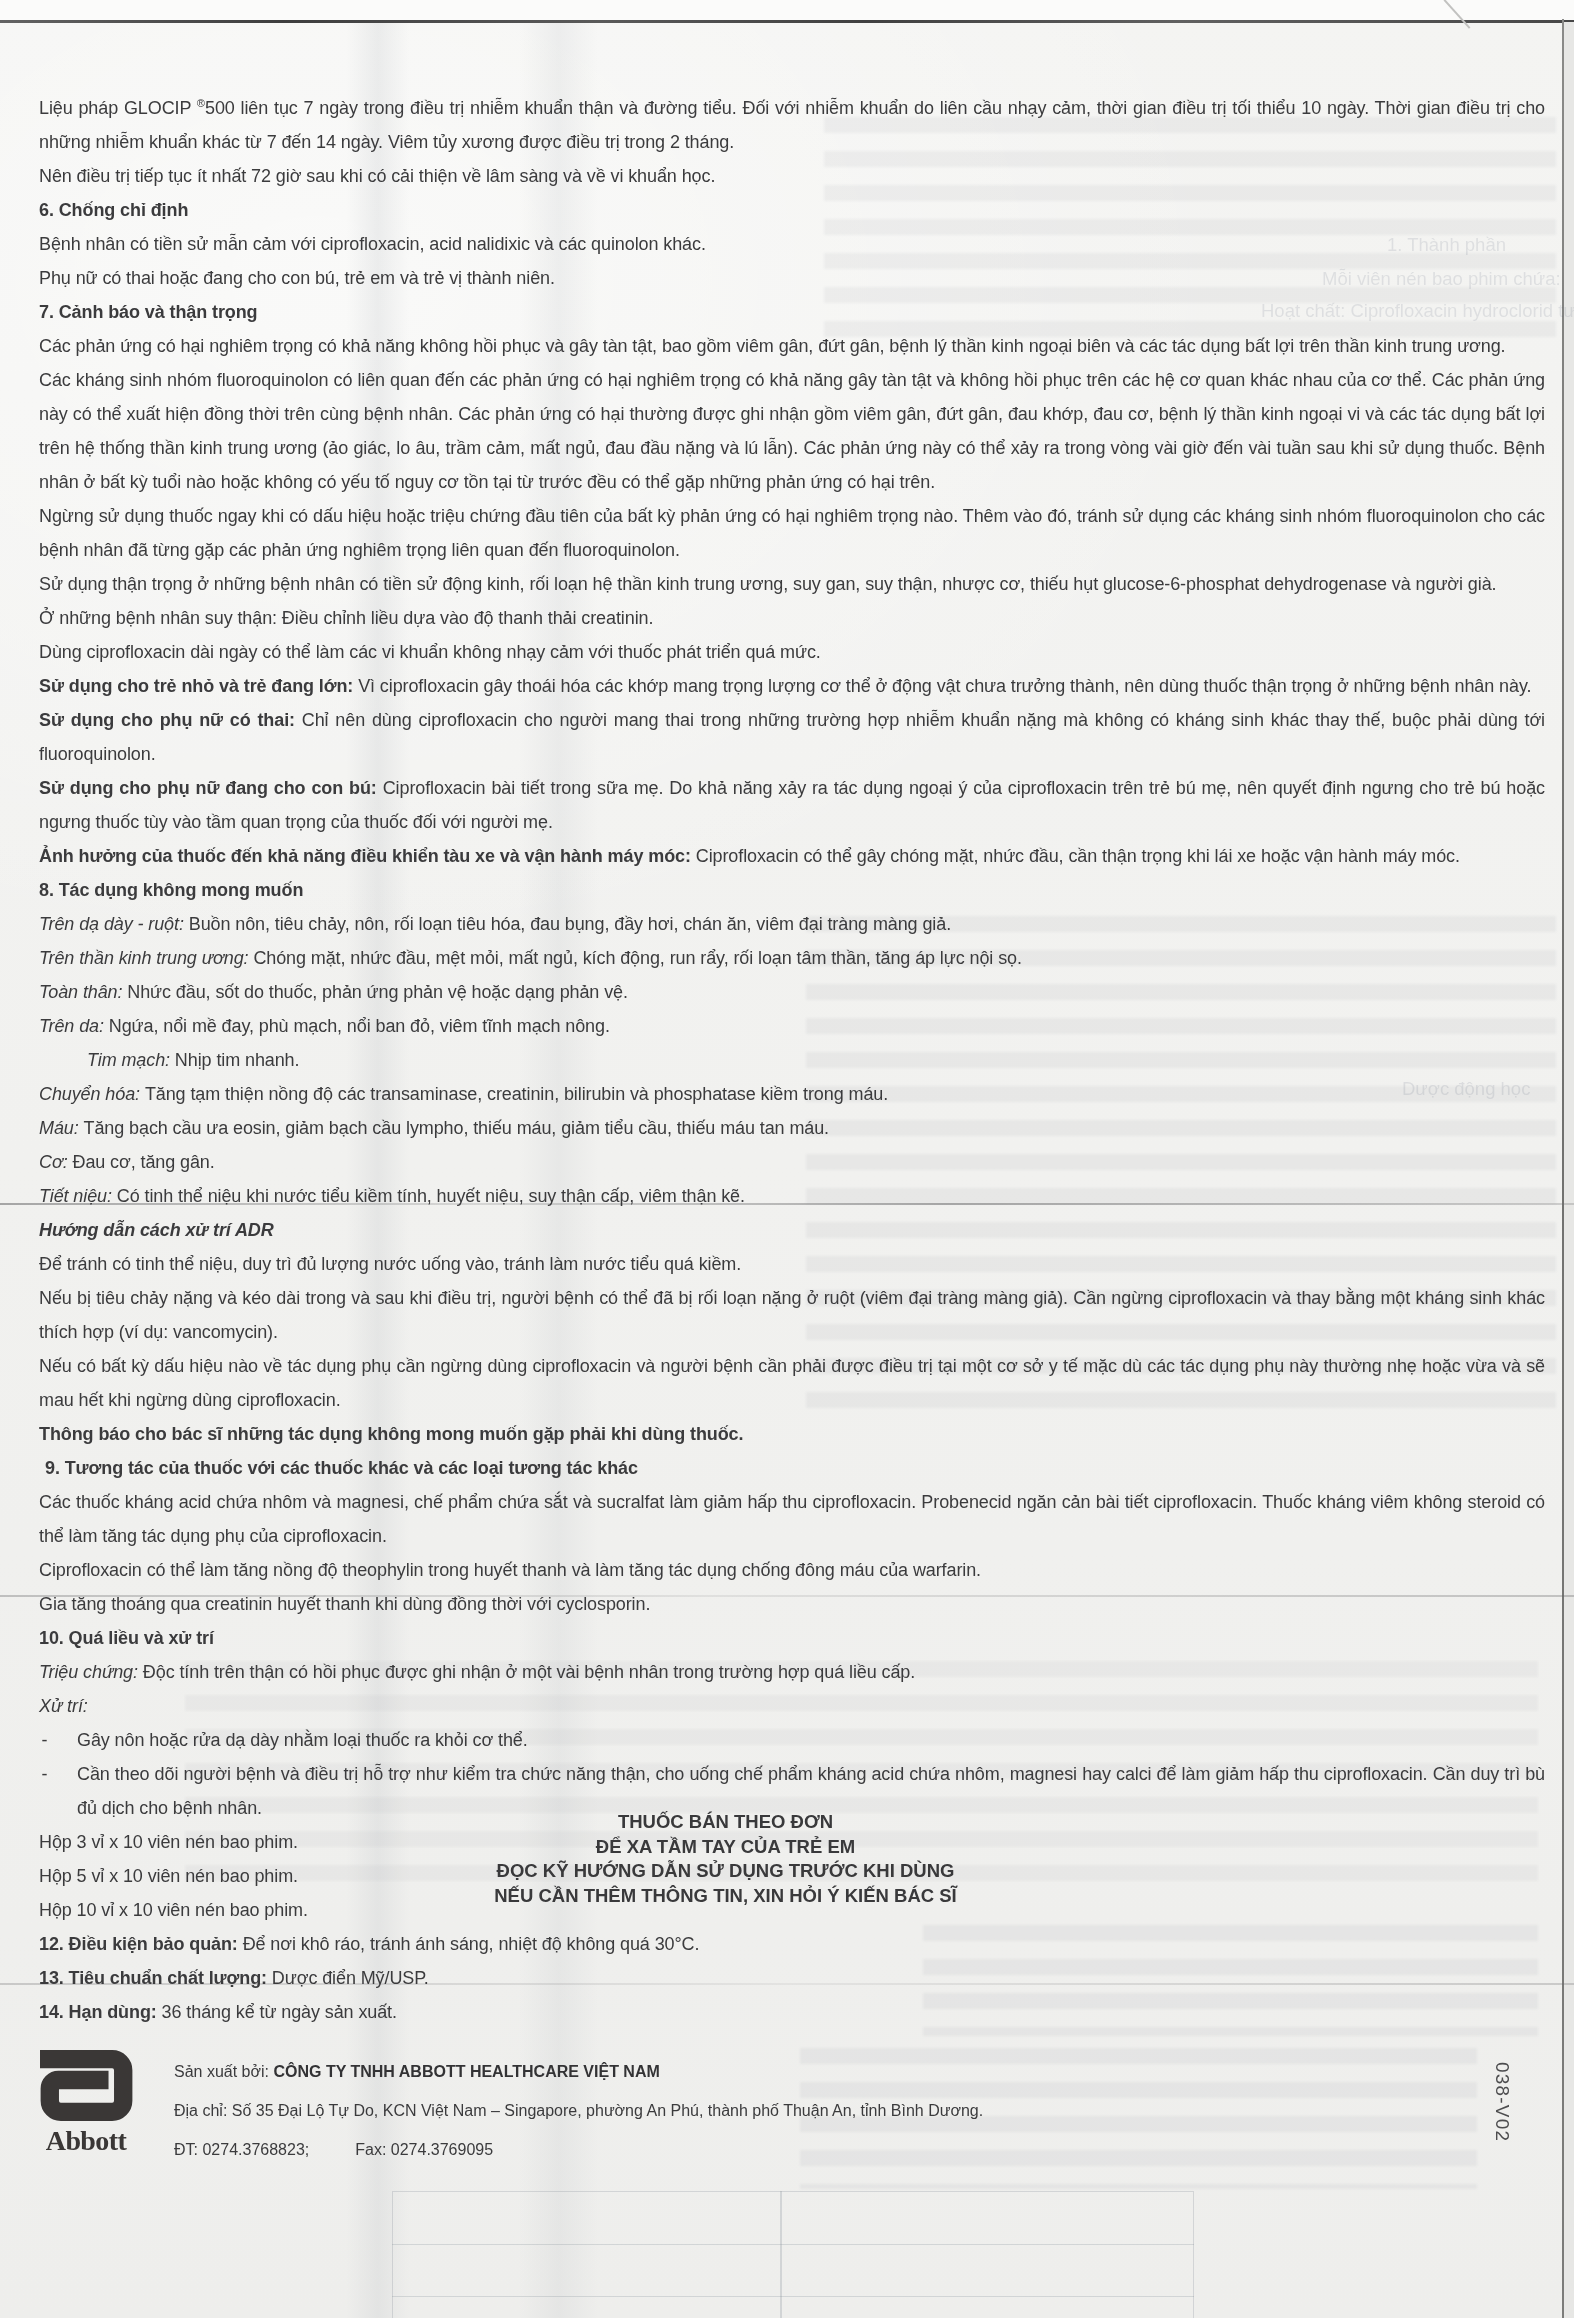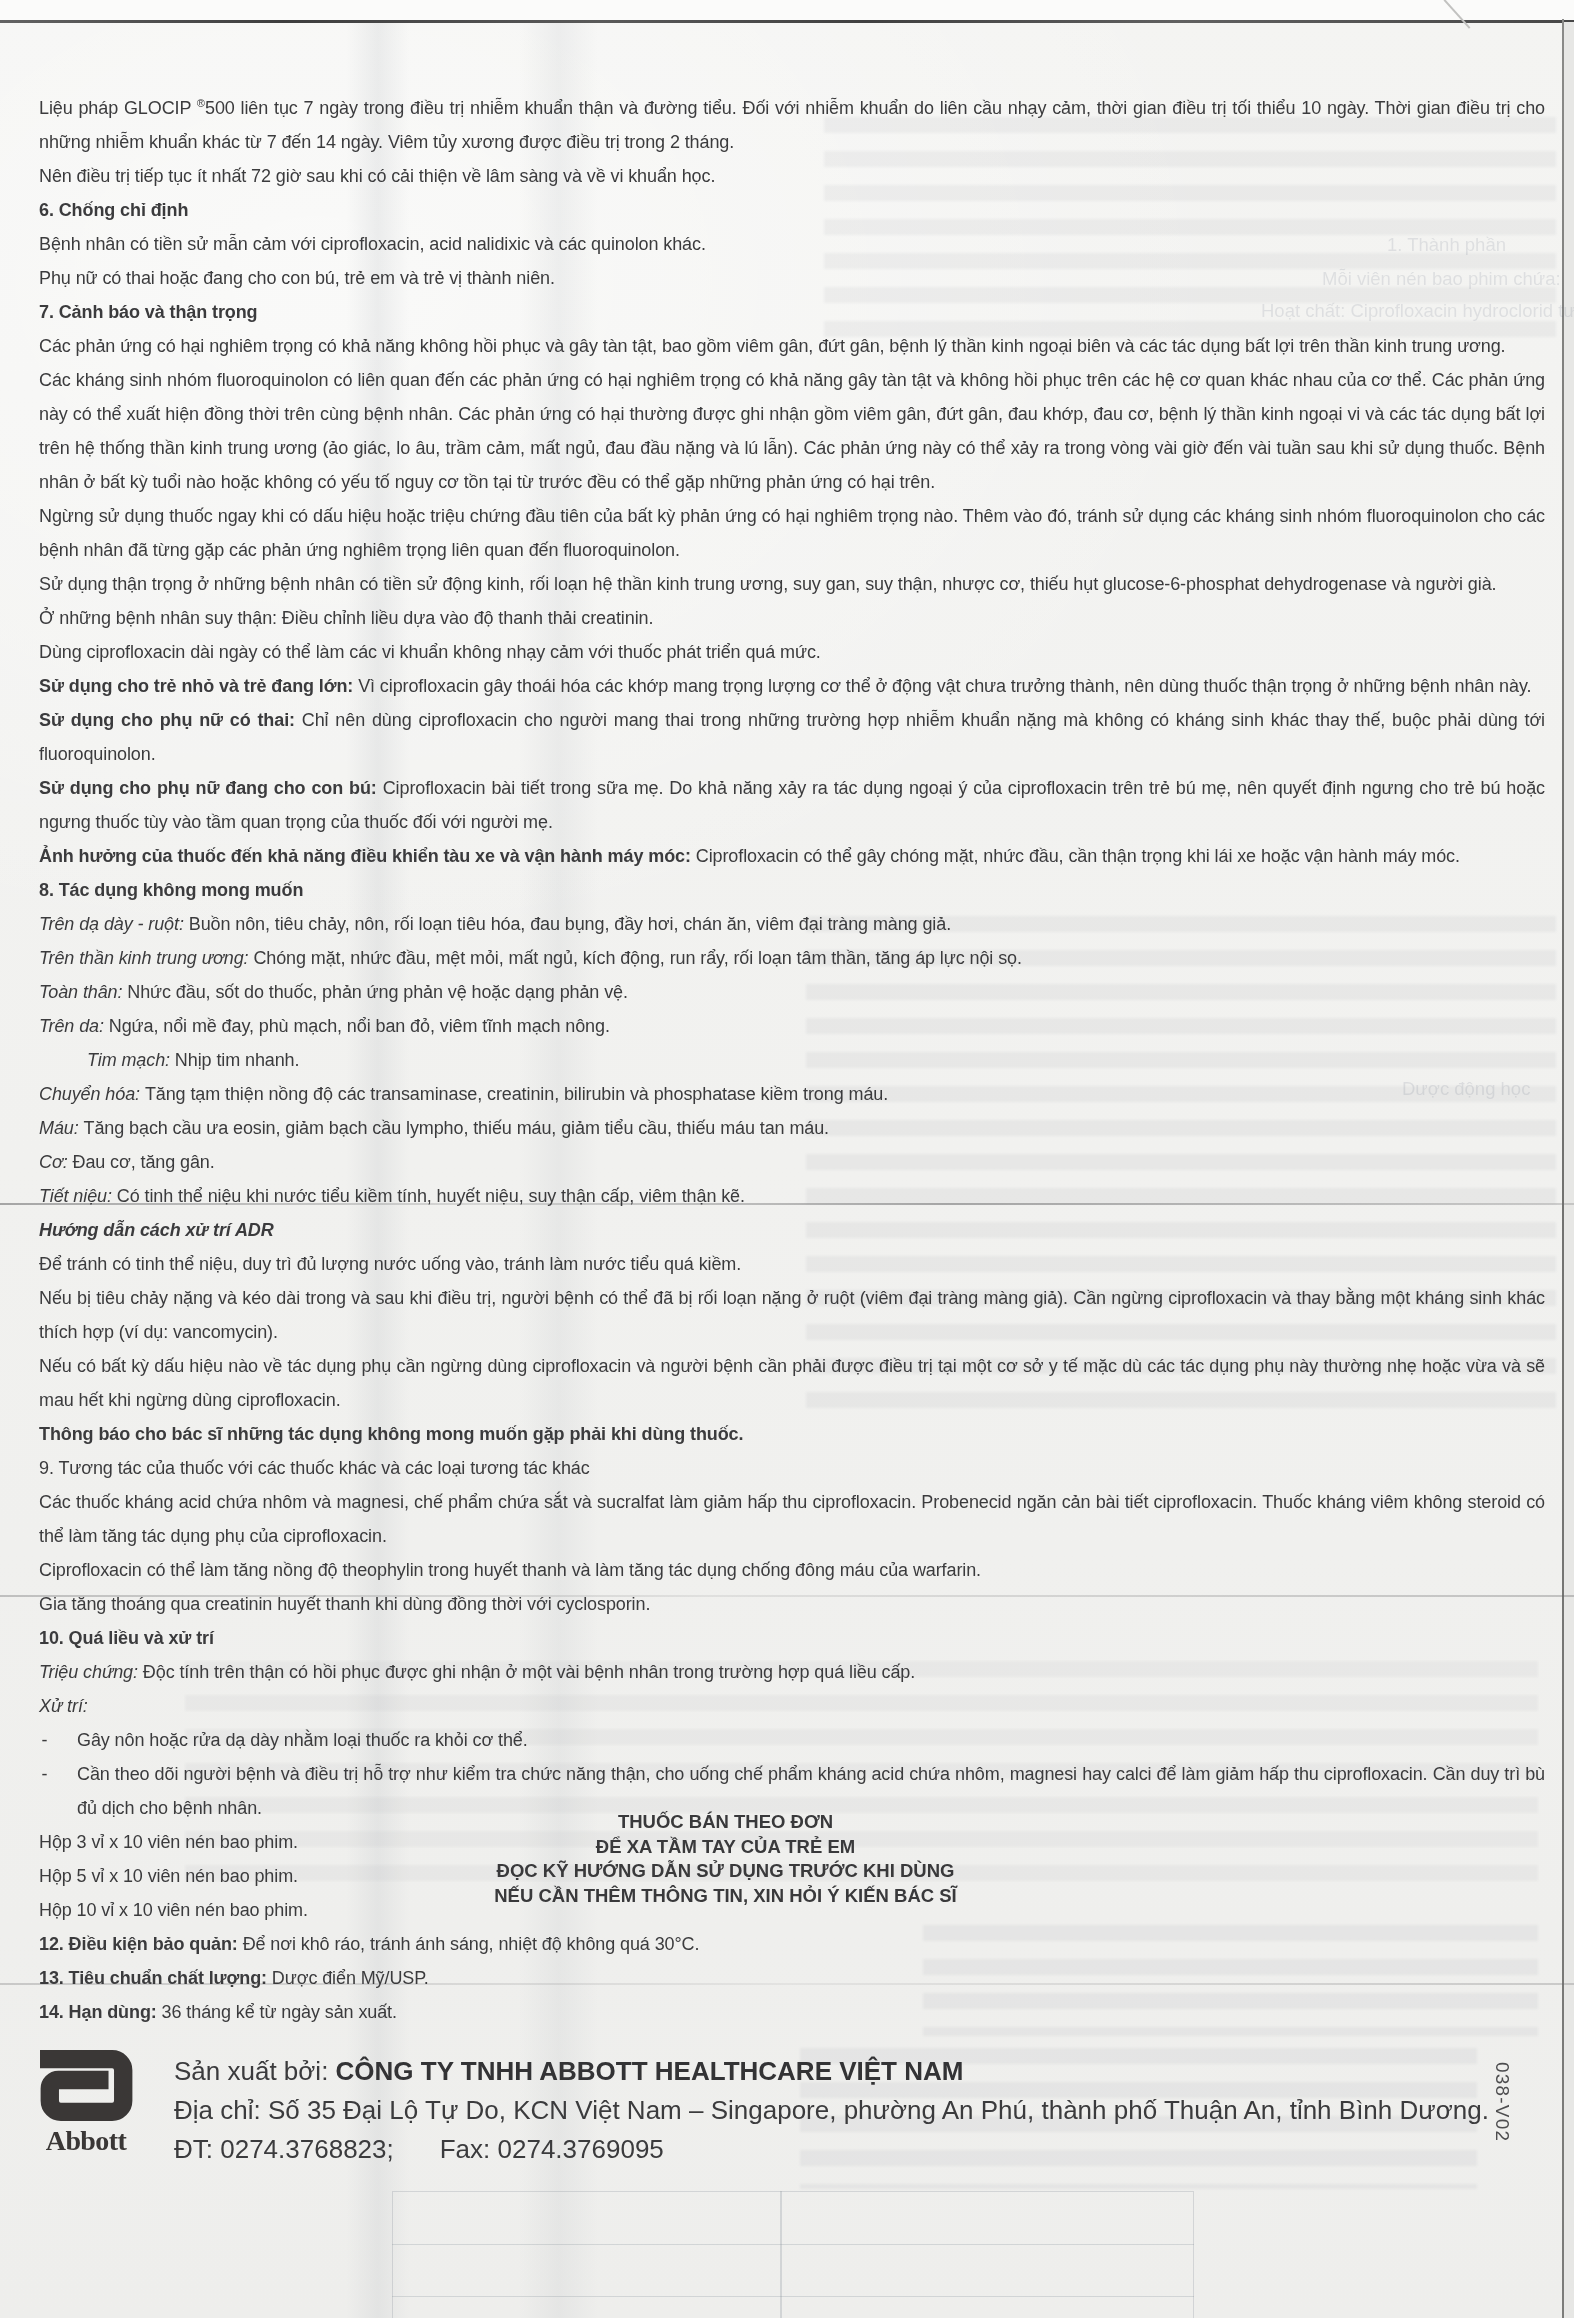--- a/index.html
+++ b/index.html
@@ -32,21 +32,21 @@
   .para{margin:0;}
   .para.bullet{position:relative;padding-left:38px;}
   .bullet-marker{position:absolute;left:2.5px;}
   sup{font-size:62%;line-height:0;}
   .warnings{position:absolute;left:0;top:1810px;width:1451px;text-align:center;
     font-weight:700;font-size:18.5px;line-height:24.6px;color:#39393b;}
   .mfr{position:absolute;left:37px;top:2048px;width:1353px;height:148px;}
   .logo{position:absolute;left:0;top:1.2px;width:98px;text-align:center;}
   .logo svg{display:block;margin:0 auto;}
   .logo-word{font-family:"Liberation Serif",serif;font-weight:700;font-size:28px;color:#3a3736;margin-top:2.5px;letter-spacing:-0.6px;}
-  .mfr-text{position:absolute;left:137px;top:3.7px;font-size:26px;line-height:39px;white-space:nowrap;color:#3b3b3d;}
+  .mfr-text{position:absolute;left:137px;top:3.7px;font-size:16px;line-height:39px;white-space:nowrap;color:#3b3b3d;}
   .mfr-text b{font-weight:700;color:#333335;}
   .fax{margin-left:46px;}
   .side-code{position:absolute;left:1491px;top:2062px;writing-mode:vertical-rl;
     font-size:19px;letter-spacing:1.2px;color:#4c4c4e;}
   .ghost-table{position:absolute;left:392px;top:2191px;width:800px;height:127px;
     border:1.2px solid rgba(130,140,150,.26);border-bottom:none;
     background:
       linear-gradient(180deg, rgba(0,0,0,0) 0 52px, rgba(130,140,150,.26) 52px 53px, rgba(0,0,0,0) 53px 104px, rgba(130,140,150,.26) 104px 105px, rgba(0,0,0,0) 105px),
       linear-gradient(90deg, rgba(0,0,0,0) 0 387px, rgba(130,140,150,.26) 387px 389px, rgba(0,0,0,0) 389px);}
   .ghost-line{position:absolute;font-size:18.5px;color:#45506a;opacity:.12;filter:blur(0.6px);white-space:nowrap;}
@@ -96,21 +96,21 @@
       <p class="para"><span style="font-style:italic;margin-left:48px;">Tim mạch: </span><span>Nhịp tim nhanh.</span></p>
       <p class="para"><span style="font-style:italic;">Chuyển hóa: </span><span>Tăng tạm thiện nồng độ các transaminase, creatinin, bilirubin và phosphatase kiềm trong máu.</span></p>
       <p class="para"><span style="font-style:italic;">Máu: </span><span>Tăng bạch cầu ưa eosin, giảm bạch cầu lympho, thiếu máu, giảm tiểu cầu, thiếu máu tan máu.</span></p>
       <p class="para"><span style="font-style:italic;">Cơ: </span><span>Đau cơ, tăng gân.</span></p>
       <p class="para"><span style="font-style:italic;">Tiết niệu: </span><span>Có tinh thể niệu khi nước tiểu kiềm tính, huyết niệu, suy thận cấp, viêm thận kẽ.</span></p>
       <p class="para"><span style="font-weight:700;font-style:italic;">Hướng dẫn cách xử trí ADR</span></p>
       <p class="para"><span>Để tránh có tinh thể niệu, duy trì đủ lượng nước uống vào, tránh làm nước tiểu quá kiềm.</span></p>
       <p class="para"><span>Nếu bị tiêu chảy nặng và kéo dài trong và sau khi điều trị, người bệnh có thể đã bị rối loạn nặng ở ruột (viêm đại tràng màng giả). Cần ngừng ciprofloxacin và thay bằng một kháng sinh khác thích hợp (ví dụ: vancomycin).</span></p>
       <p class="para"><span>Nếu có bất kỳ dấu hiệu nào về tác dụng phụ cần ngừng dùng ciprofloxacin và người bệnh cần phải được điều trị tại một cơ sở y tế mặc dù các tác dụng phụ này thường nhẹ hoặc vừa và sẽ mau hết khi ngừng dùng ciprofloxacin.</span></p>
       <p class="para"><span style="font-weight:700;">Thông báo cho bác sĩ những tác dụng không mong muốn gặp phải khi dùng thuốc.</span></p>
-      <p class="para"><span style="font-weight:400;">9. Tương tác của thuốc với các thuốc khác và các loại tương tác khác</span></p>
+      <p class="para"><span style="font-weight:700;margin-left:6px;">9. Tương tác của thuốc với các thuốc khác và các loại tương tác khác</span></p>
       <p class="para"><span>Các thuốc kháng acid chứa nhôm và magnesi, chế phẩm chứa sắt và sucralfat làm giảm hấp thu ciprofloxacin. Probenecid ngăn cản bài tiết ciprofloxacin. Thuốc kháng viêm không steroid có thể làm tăng tác dụng phụ của ciprofloxacin.</span></p>
       <p class="para"><span>Ciprofloxacin có thể làm tăng nồng độ theophylin trong huyết thanh và làm tăng tác dụng chống đông máu của warfarin.</span></p>
       <p class="para"><span>Gia tăng thoáng qua creatinin huyết thanh khi dùng đồng thời với cyclosporin.</span></p>
       <p class="para"><span style="font-weight:700;">10. Quá liều và xử trí</span></p>
       <p class="para"><span style="font-style:italic;">Triệu chứng: </span><span>Độc tính trên thận có hồi phục được ghi nhận ở một vài bệnh nhân trong trường hợp quá liều cấp.</span></p>
       <p class="para"><span style="font-style:italic;">Xử trí:</span></p>
       <p class="para bullet"><span class="bullet-marker">-</span><span>Gây nôn hoặc rửa dạ dày nhằm loại thuốc ra khỏi cơ thể.</span></p>
       <p class="para bullet"><span class="bullet-marker">-</span><span>Cần theo dõi người bệnh và điều trị hỗ trợ như kiểm tra chức năng thận, cho uống chế phẩm kháng acid chứa nhôm, magnesi hay calci để làm giảm hấp thu ciprofloxacin. Cần duy trì bù đủ dịch cho bệnh nhân.</span></p>
       <p class="para"><span>Hộp 3 vỉ x 10 viên nén bao phim.</span></p>
       <p class="para"><span>Hộp 5 vỉ x 10 viên nén bao phim.</span></p>

